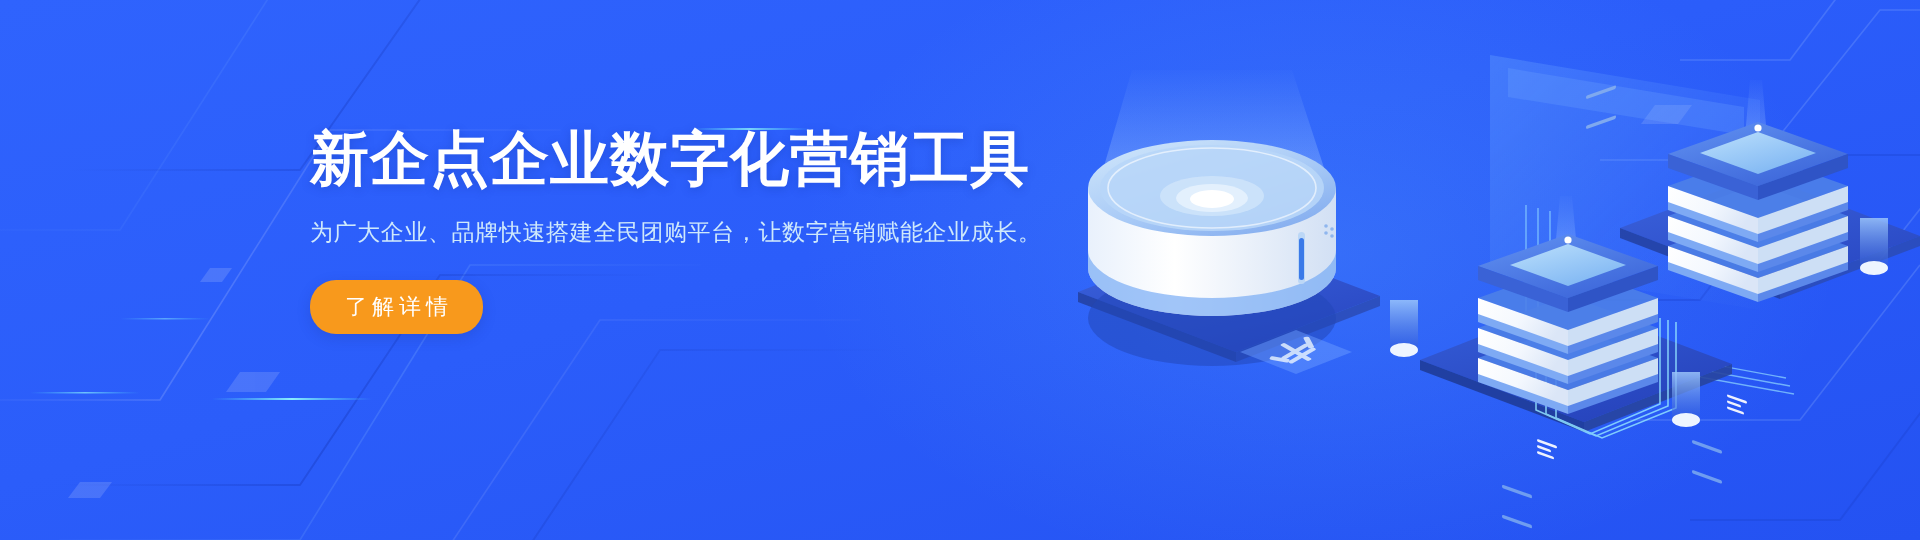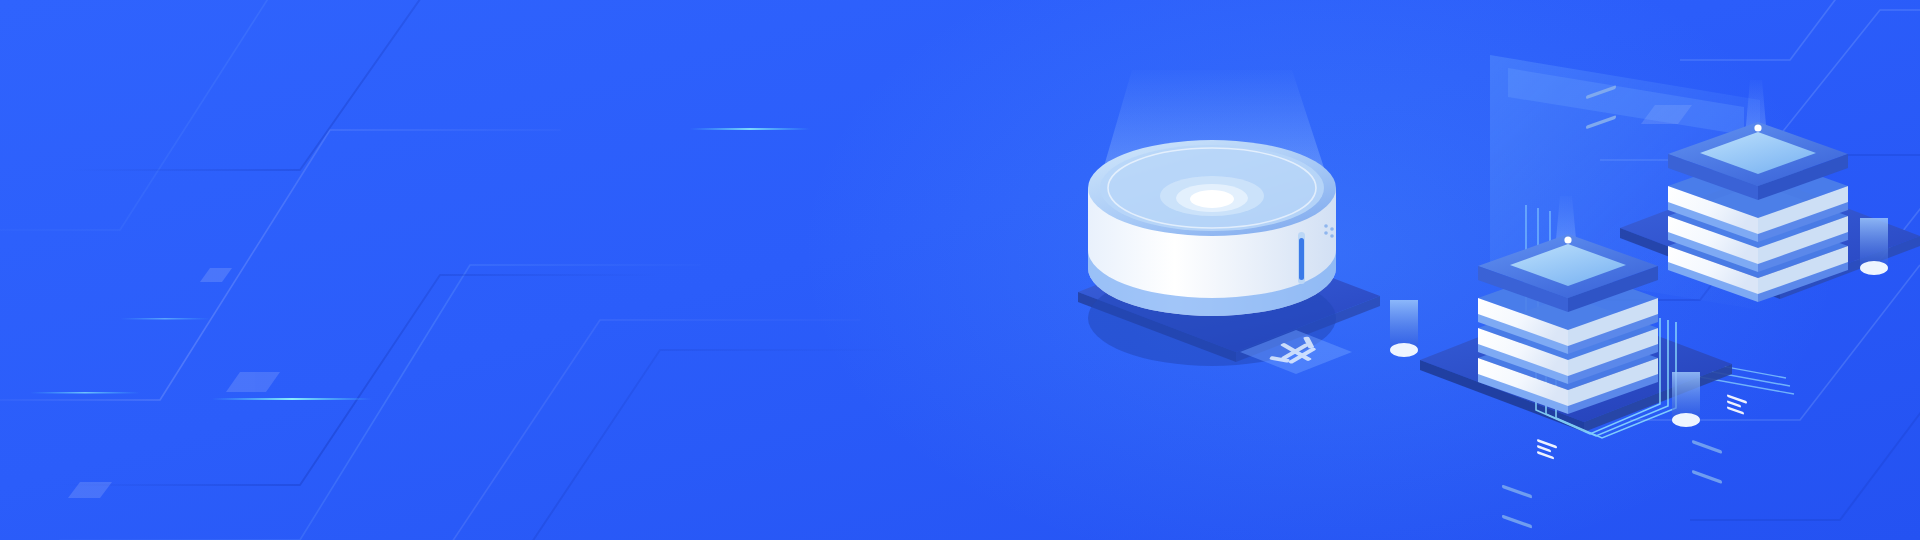--- a/index.html
+++ b/index.html
@@ -384,14 +384,21 @@
       <g transform="translate(236,352) scale(1,0.58) rotate(-45)" fill="#dcebff">
         <rect x="-3" y="-20" width="6" height="40" rx="2"></rect>
         <rect x="-18" y="-4" width="36" height="5.5" rx="2.5"></rect>
         <rect x="-18" y="6" width="36" height="5.5" rx="2.5"></rect>
         <rect x="-20" y="-22" width="6" height="20" rx="2" transform="rotate(-28)"></rect>
         <rect x="14" y="-22" width="6" height="20" rx="2" transform="rotate(28)"></rect>
       </g>
     </g>
   </svg>
 
+  <div class="content">
+    <div class="headline">新企点企业数字化营销工具</div>
+    <div class="subtitle">为广大企业、品牌快速搭建全民团购平台，让数字营销赋能企业成长。</div>
+    <div class="cta-wrap">
+      <button class="cta-button">了解详情</button>
+    </div>
+  </div>
 
 </div>
 
 </body></html>

